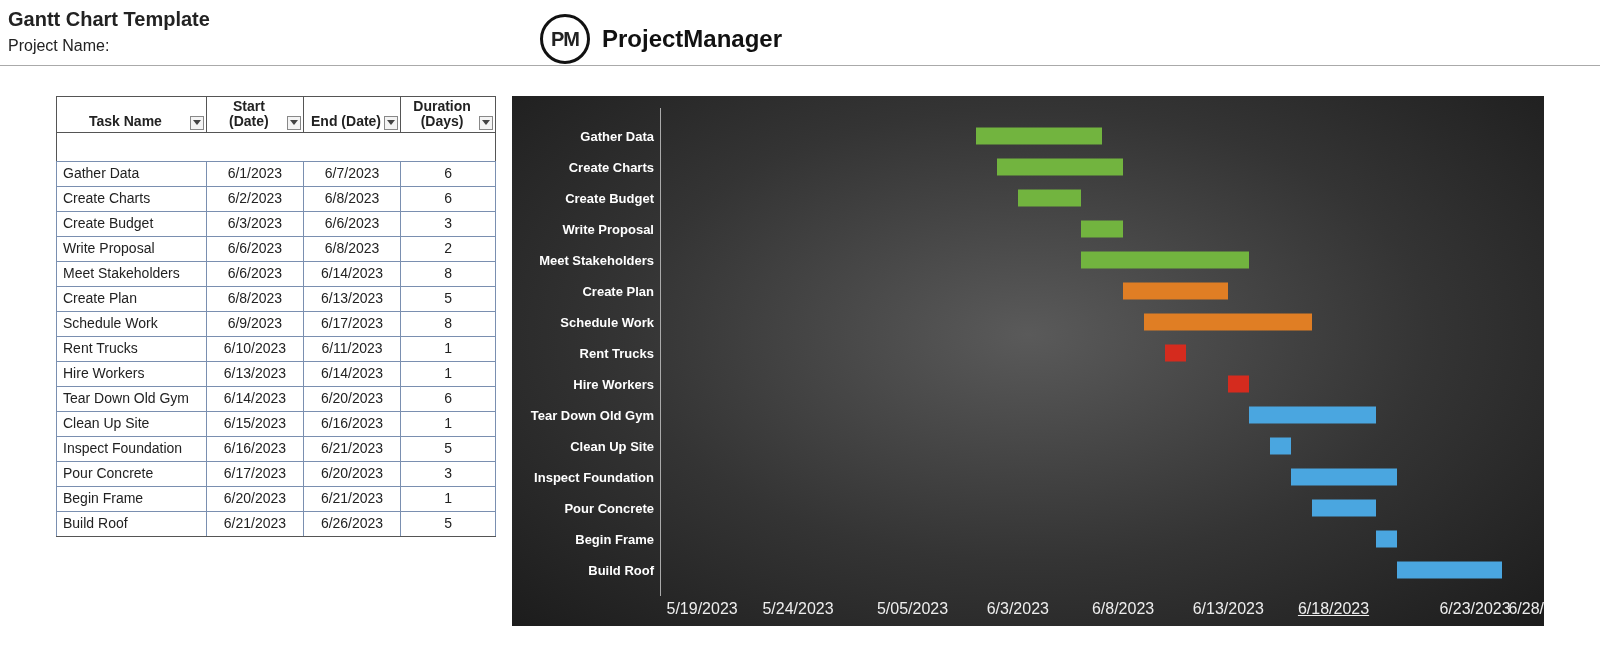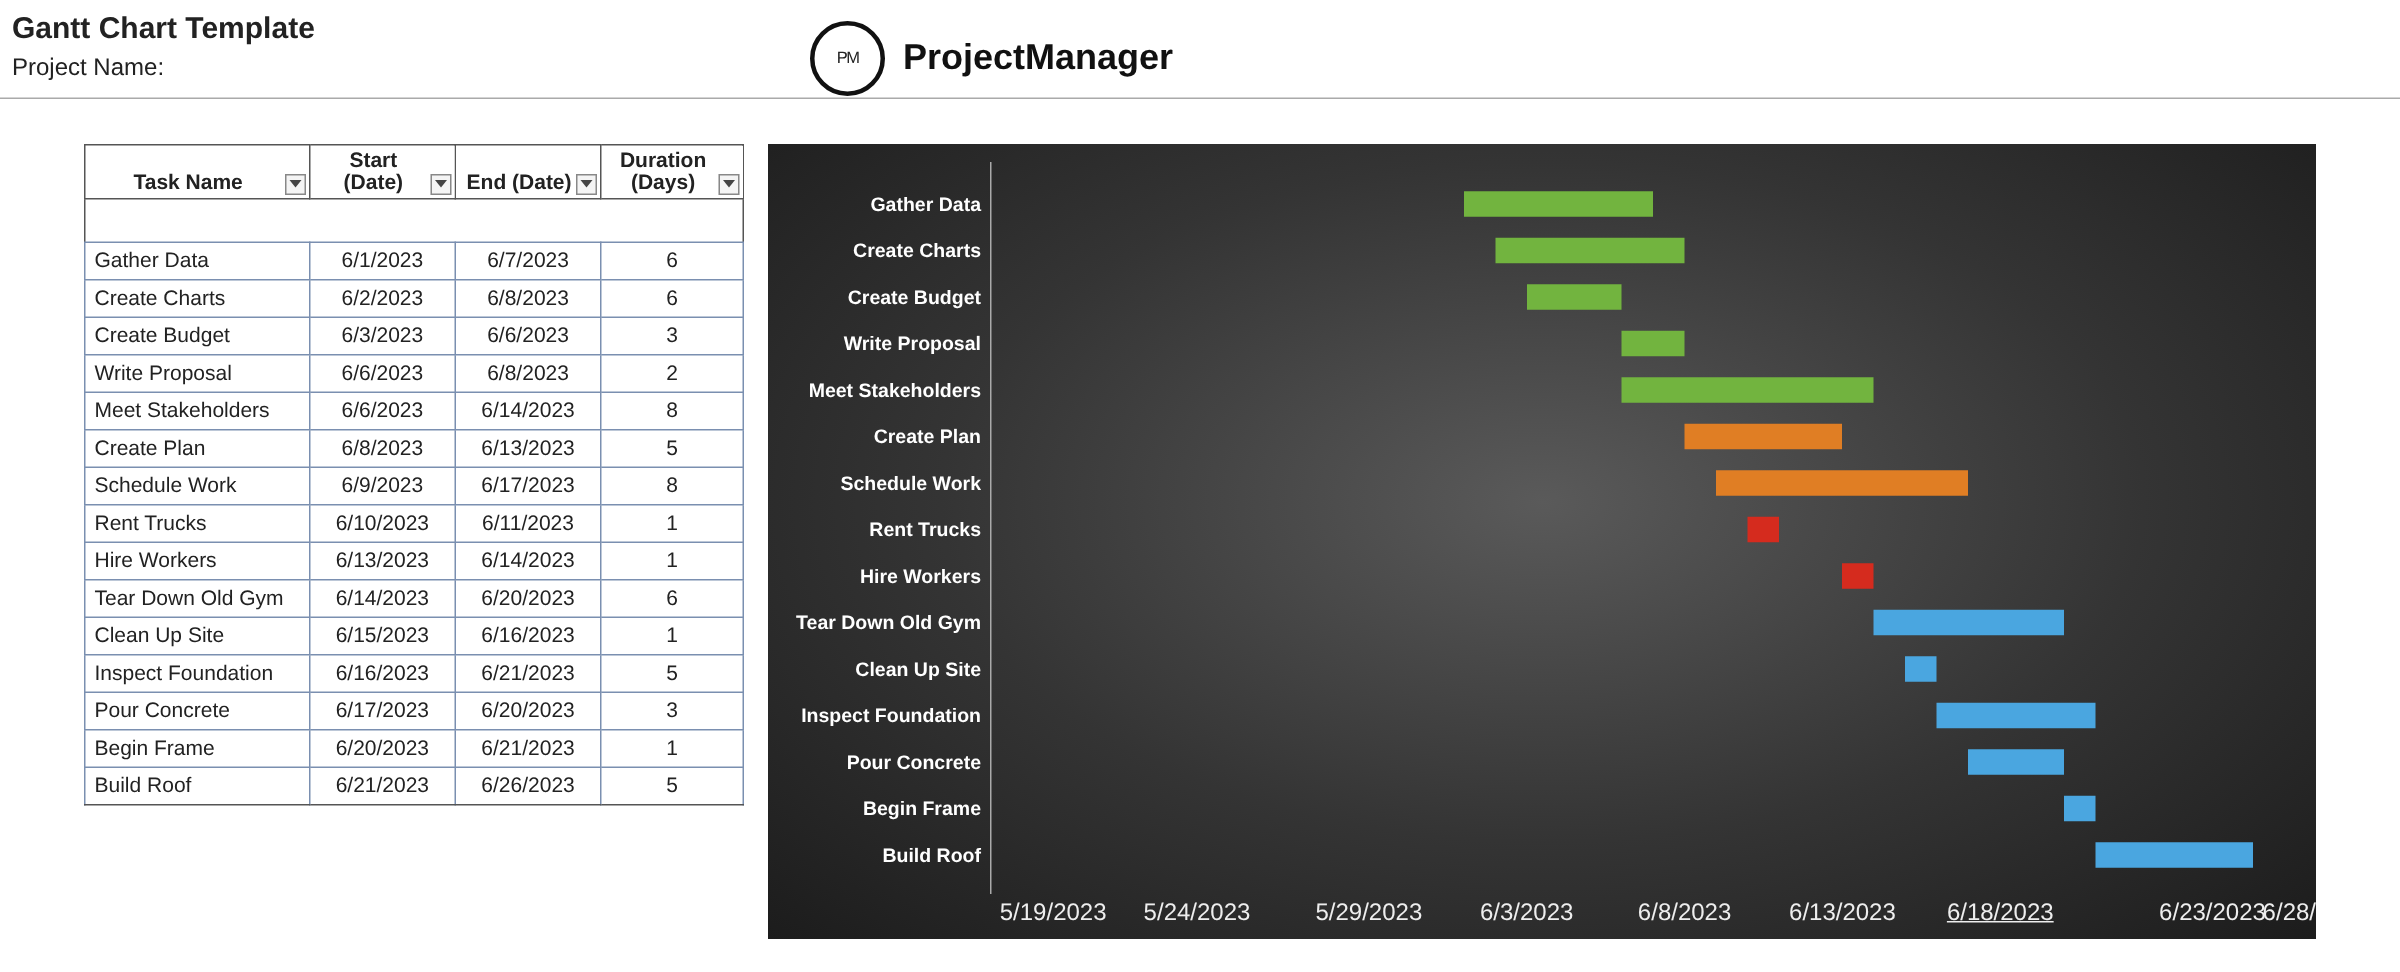--- a/index.html
+++ b/index.html
@@ -37,22 +37,22 @@
     gap: 12px;
   }
   .brand-logo {
     width: 44px;
     height: 44px;
     border: 3px solid #111;
     border-radius: 50%;
     display: flex;
     align-items: center;
     justify-content: center;
-    font-weight: normal;
-    font-size: 11px;
+    font-weight: bold;
+    font-size: 20px;
     letter-spacing: -1px;
   }
   .brand-text {
     font-size: 24px;
     font-weight: 600;
     color: #111;
   }
   .hr {
     border: none;
     border-top: 1px solid #aaa;
@@ -354,21 +354,21 @@
           <div class="bar blue" style="left: 589.333px; width: 126.286px; top: 319.133px;"></div>
           <div class="bar blue" style="left: 610.381px; width: 21.0476px; top: 350.2px;"></div>
           <div class="bar blue" style="left: 631.429px; width: 105.238px; top: 381.267px;"></div>
           <div class="bar blue" style="left: 652.476px; width: 63.1429px; top: 412.333px;"></div>
           <div class="bar blue" style="left: 715.619px; width: 21.0476px; top: 443.4px;"></div>
           <div class="bar blue" style="left: 736.667px; width: 105.238px; top: 474.467px;"></div>
         </div>
       <div class="xaxis" id="xaxis">
           <div class="tick-label" style="left: 42.0952px;">5/19/2023</div>
           <div class="tick-label" style="left: 138px;">5/24/2023</div>
-          <div class="tick-label" style="left: 252.571px;">5/29/2023</div>
+          <div class="tick-label" style="left: 252.571px;">5/05/2023</div>
           <div class="tick-label" style="left: 357.81px;">6/3/2023</div>
           <div class="tick-label" style="left: 463.048px;">6/8/2023</div>
           <div class="tick-label" style="left: 568.286px;">6/13/2023</div>
           <div class="tick-label" style="left: 673.524px; text-decoration: underline;">6/18/2023</div>
           <div class="tick-label" style="left: 815px;">6/23/2023</div>
           <div class="tick-label" style="left: 884px;">6/28/2023</div>
         </div>
     </div>
 
   </div>

